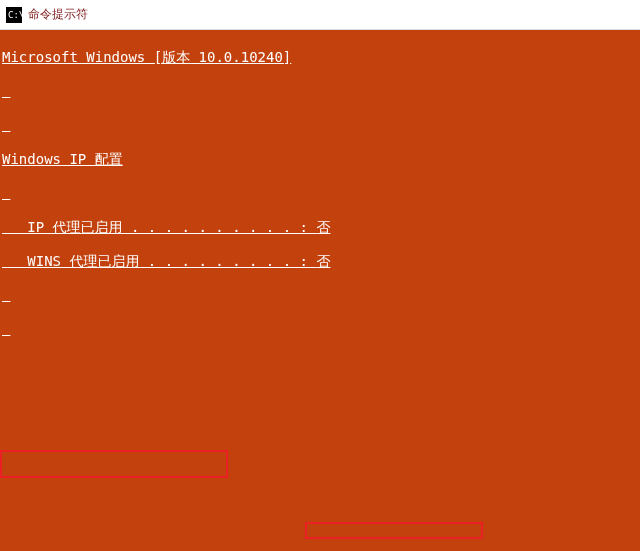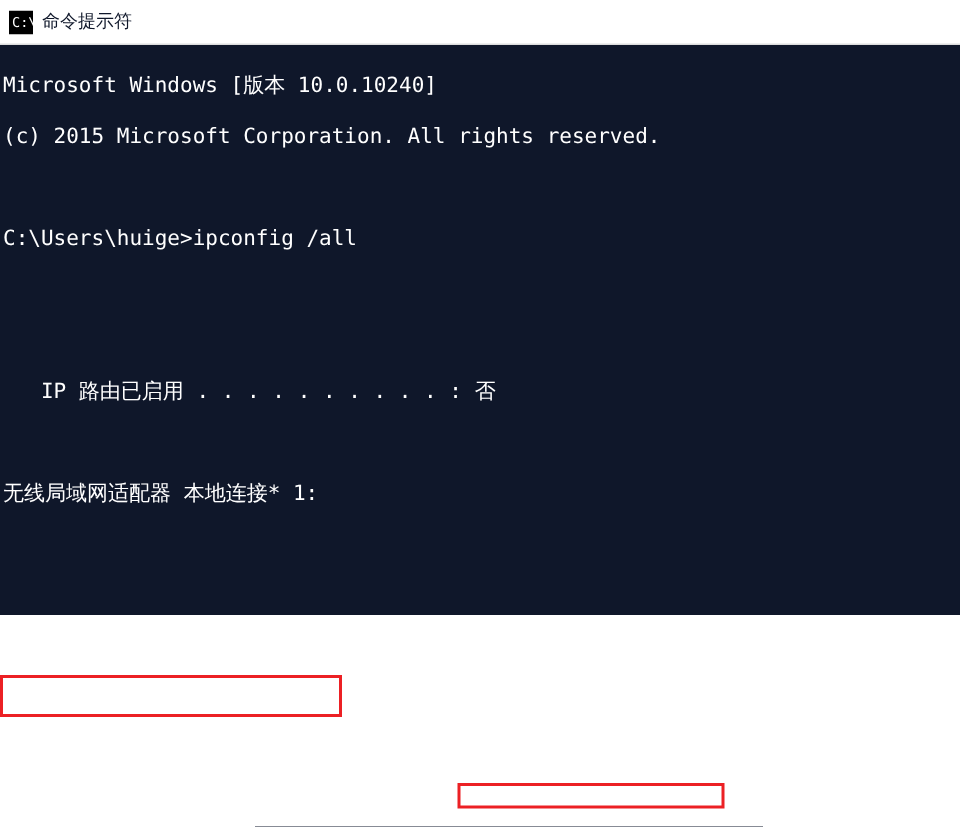--- a/index.html
+++ b/index.html
@@ -21,34 +21,35 @@
 .titlebar-icon {
   width: 16px;
   height: 16px;
   margin-right: 6px;
   display: flex;
   align-items: center;
   justify-content: center;
 }
 .titlebar-text {
   font-size: 12px;
-  color: #0f172a;
+  color: #7f1d1d;
   font-family: Liberation Mono, monospace;
 }
 .terminal {
   width: 640px;
-  height: 380px;
-  background: #0f172a;
+  height: 521px;
+  background: #c2410c;
   color: #fff;
   font-family: "NSimSun", "SimSun", "Consolas", monospace;
   font-size: 14px;
   line-height: 17px;
   padding: 2px 0 0 2px;
   white-space: pre;
   position: relative;
+  text-decoration: underline;
 }
 .term-line { white-space: pre; }
 .highlight-box-1 {
   position: absolute;
   border: 2px solid #ec2024;
   pointer-events: none;
 }
 .highlight-box-2 {
   position: absolute;
   border: 2px solid #ec2024;
@@ -63,28 +64,27 @@
     <svg width="16" height="16" viewBox="0 0 16 16">
       <rect x="0" y="0" width="16" height="16" fill="#000"></rect>
       <text x="2" y="11" fill="#fff" font-size="9" font-family="monospace">C:\</text>
     </svg>
   </span>
   <span class="titlebar-text">命令提示符</span>
 </div>
 
 <div class="terminal">
 <div class="term-line">Microsoft Windows [版本 10.0.10240]</div>
-<div class="term-line">(c) 2015 Microsoft Corporation. All rights reserved.</div>
-<div class="term-line"> </div>
-<div class="term-line">C:\Users\huige&gt;ipconfig /all</div>
 <div class="term-line"> </div>
 <div class="term-line"> </div>
-<div class="term-line"><span>   IP 路由已启用 . . . . . . . . . . : </span><span>否</span></div>
+<div class="term-line">Windows IP 配置</div>
 <div class="term-line"> </div>
-<div class="term-line">无线局域网适配器 本地连接* 1:</div>
+<div class="term-line"><span>   IP 代理已启用 . . . . . . . . . . : </span><span>否</span></div>
+<div class="term-line"><span>   WINS 代理已启用 . . . . . . . . . : </span><span>否</span></div>
+<div class="term-line"> </div>
 <div class="term-line"> </div>
 
 
 
 
 
 
 
 
 

